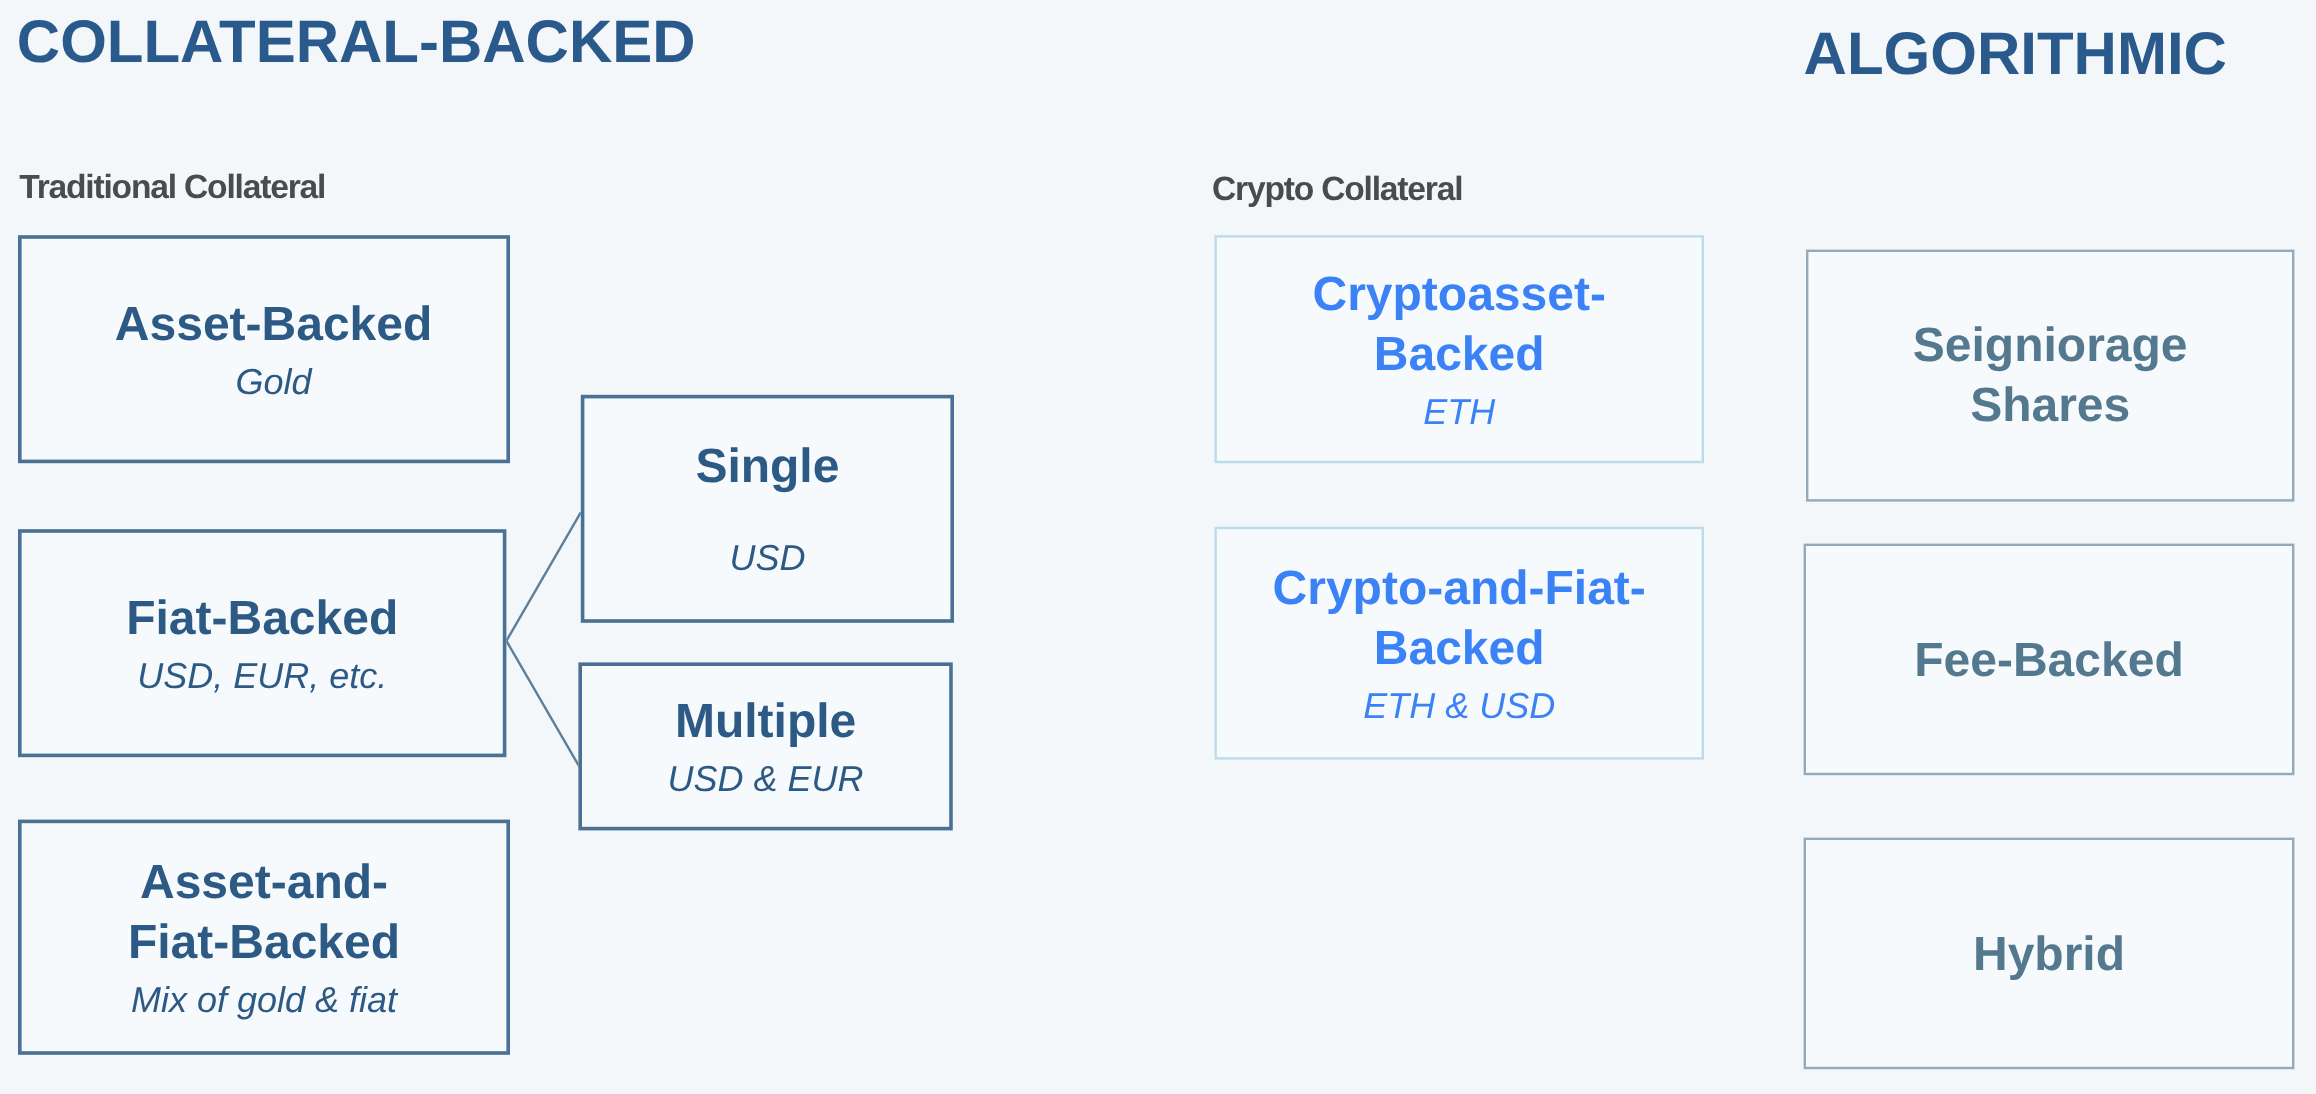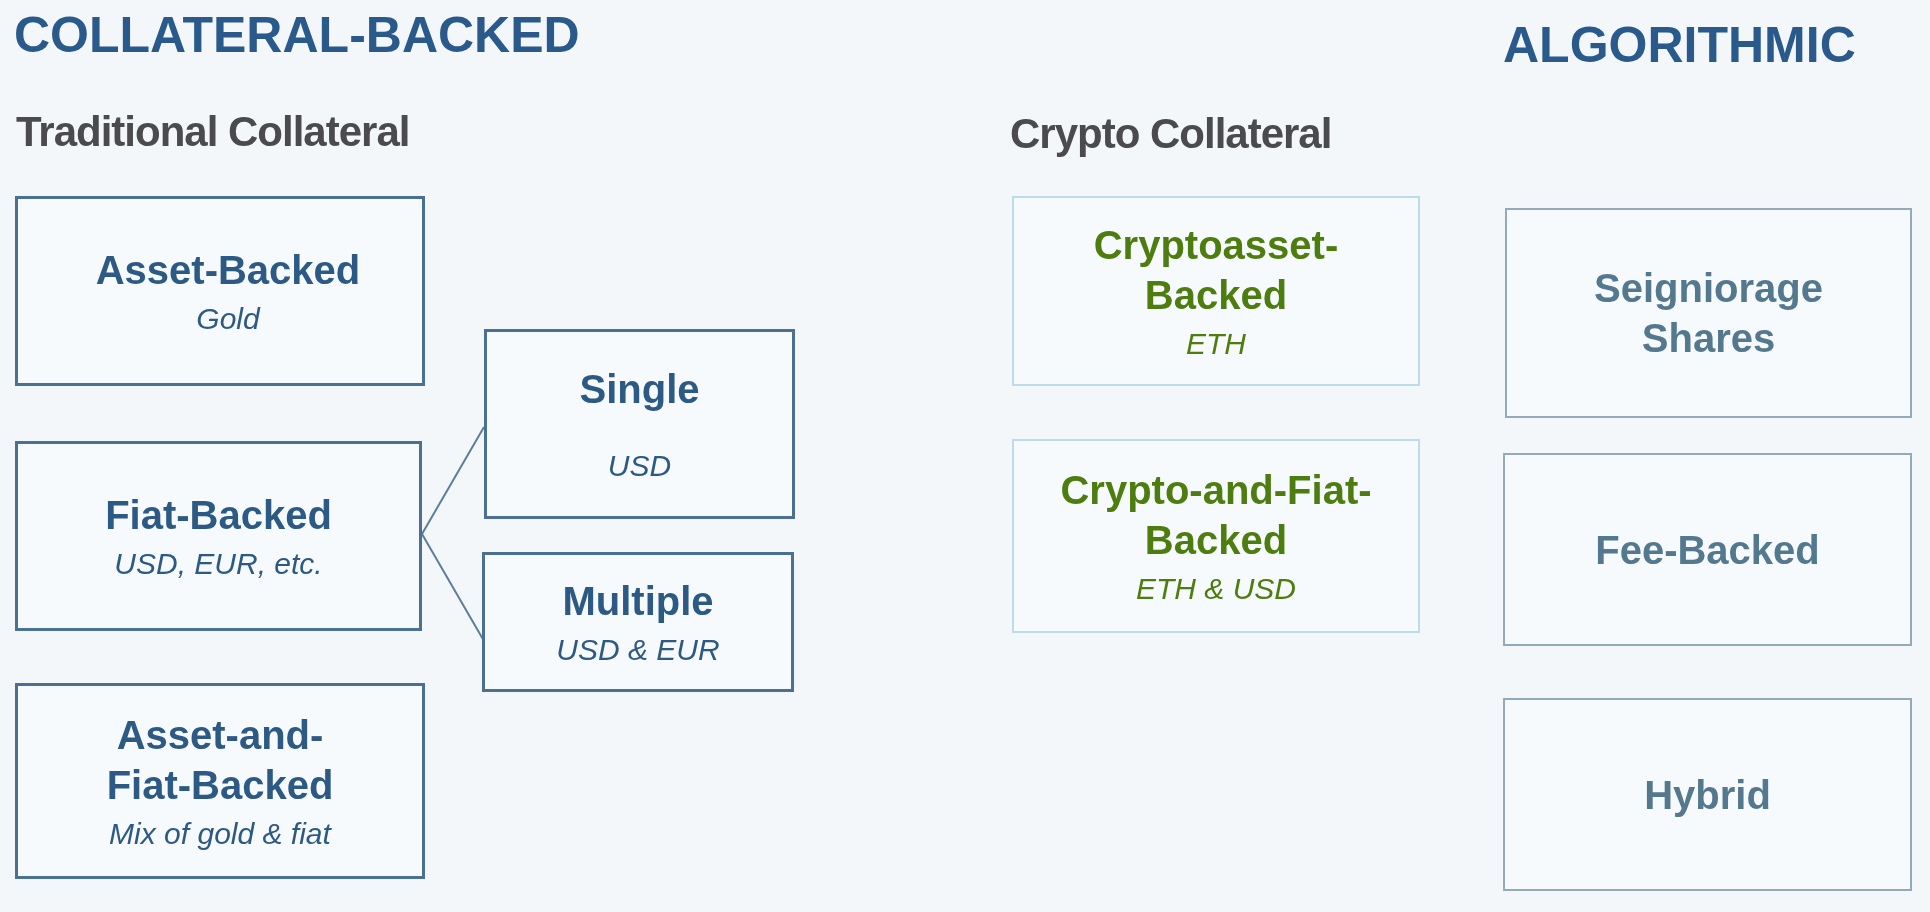--- a/index.html
+++ b/index.html
@@ -21,25 +21,26 @@
     font-weight: 700;
     color: #2a5a8c;
     letter-spacing: 0px;
     white-space: nowrap;
   }
   .title-left  { left: 14px;  top: 6px; }
   .title-right { left: 1503px; top: 16px; }
 
   .section-heading {
     position: absolute;
-    font-size: 42px;
+    font-size: 28px;
     font-weight: 700;
     color: #4b4b4d;
     letter-spacing: -1px;
     white-space: nowrap;
+    margin-top: 32px;
   }
   .heading-traditional { left: 16px;   top: 108px; }
   .heading-crypto      { left: 1010px; top: 110px; }
 
   .box {
     position: absolute;
     box-sizing: border-box;
     display: flex;
     flex-direction: column;
     align-items: center;
@@ -55,21 +56,21 @@
   }
   .box .sublabel {
     font-size: 30px;
     font-style: italic;
     line-height: 1.3;
     margin-top: 4px;
     white-space: pre-line;
   }
 
   .navy      { border: 3px solid #4a7094; color: #2d5a85; }
-  .lightblue { border: 2px solid #bcdcec; color: #4d7c0f; }
+  .lightblue { border: 2px solid #bcdcec; color: #3b82f6; }
   .algo      { border: 2px solid #92aaba; color: #54798f; }
 
   
   .box-asset-backed          { left: 15px;   top: 196px; width: 410px; height: 190px; padding-left: 16px; }
   .box-fiat-backed           { left: 15px;   top: 441px; width: 407px; height: 190px; }
   .box-asset-and-fiat-backed { left: 15px;   top: 683px; width: 410px; height: 196px; align-items: center; }
   .box-single                { left: 484px;  top: 329px; width: 311px; height: 190px; gap: 28px; }
   .box-multiple              { left: 482px;  top: 552px; width: 312px; height: 140px; }
   .box-cryptoasset-backed    { left: 1012px; top: 196px; width: 408px; height: 190px; }
   .box-crypto-and-fiat-backed{ left: 1012px; top: 439px; width: 408px; height: 194px; justify-content: center; }

